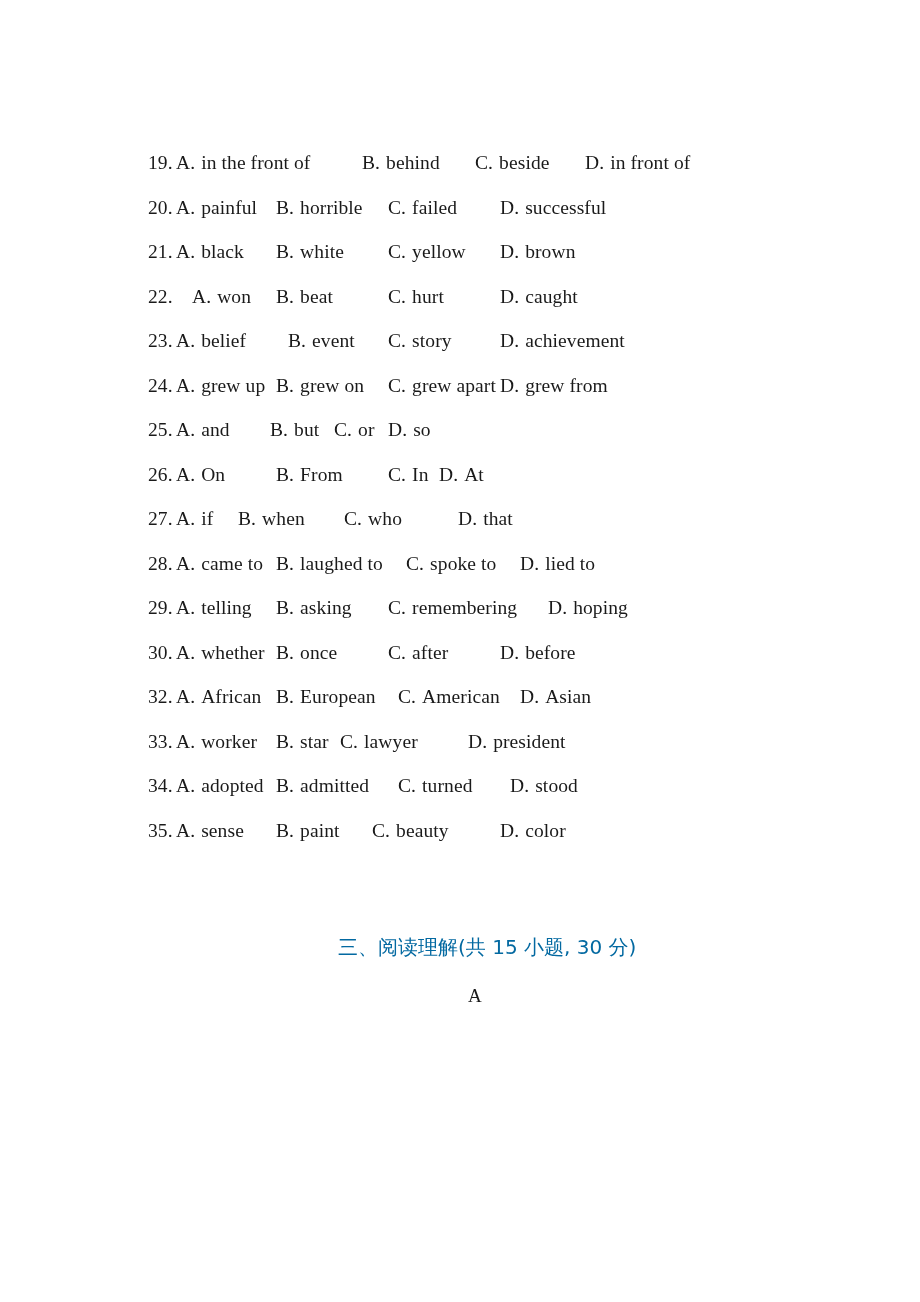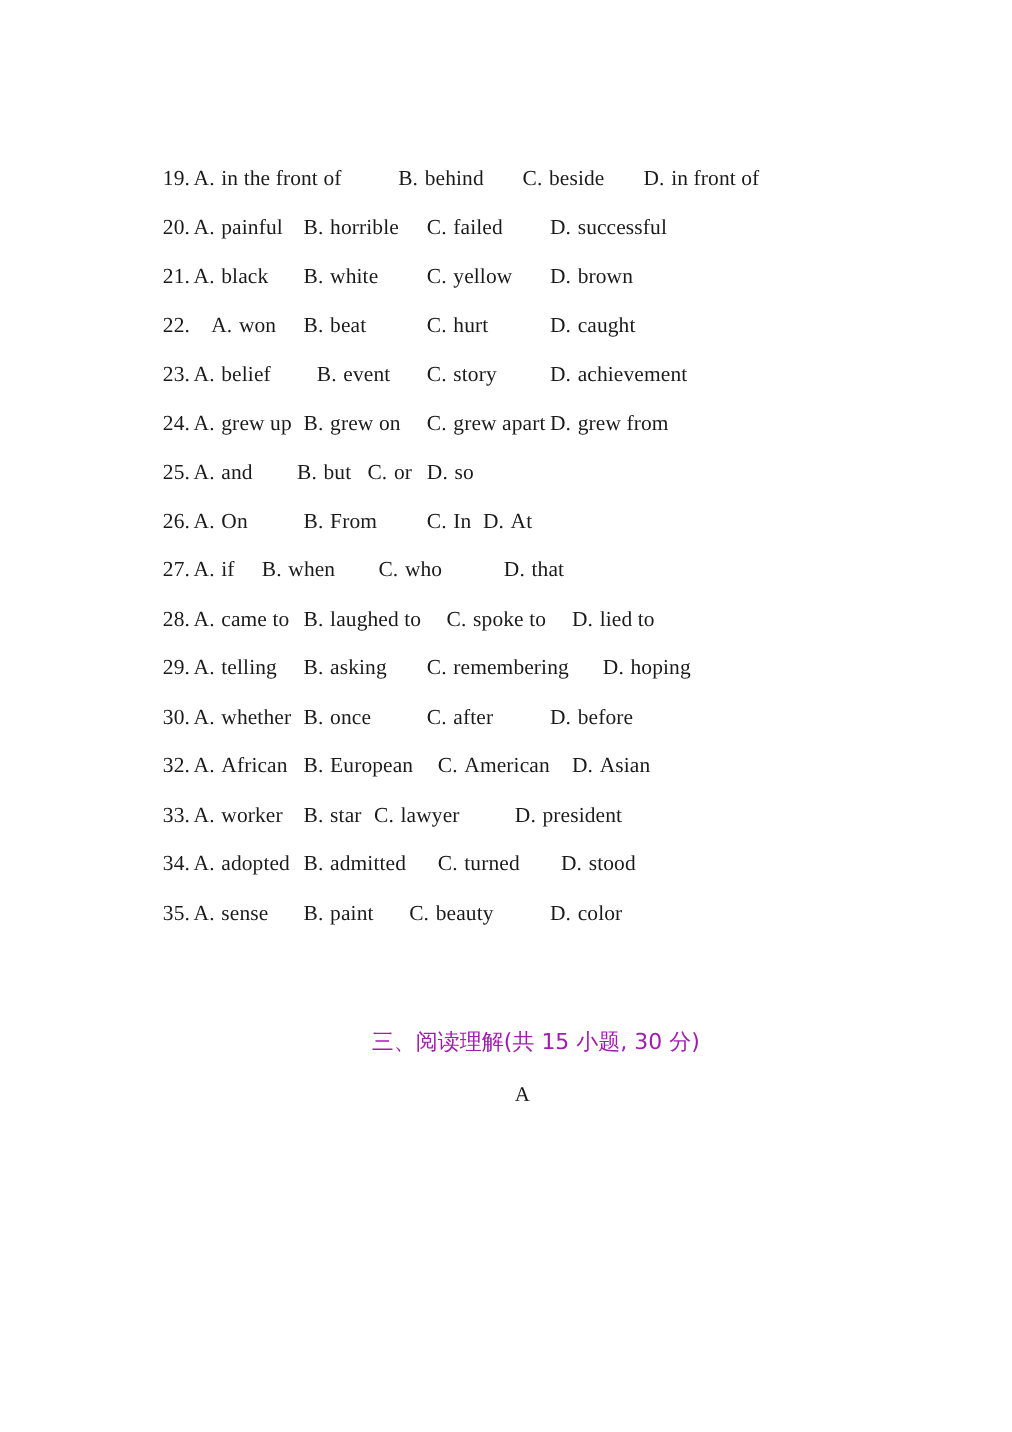--- a/index.html
+++ b/index.html
@@ -53,21 +53,21 @@
 
   
   .section-heading {
     position: absolute;
     left: 338px;
     top: 932px;
     font-family: "DejaVu Sans", "Liberation Sans", sans-serif;
     font-size: 20px;
     line-height: 30px;
     white-space: nowrap;
-    color: #a21caf;
+    color: #0369a1;
   }
 
   
   .passage-label {
     position: absolute;
     left: 468px;
     top: 982px;
     font-size: 19px;
     line-height: 28px;
     white-space: nowrap;

